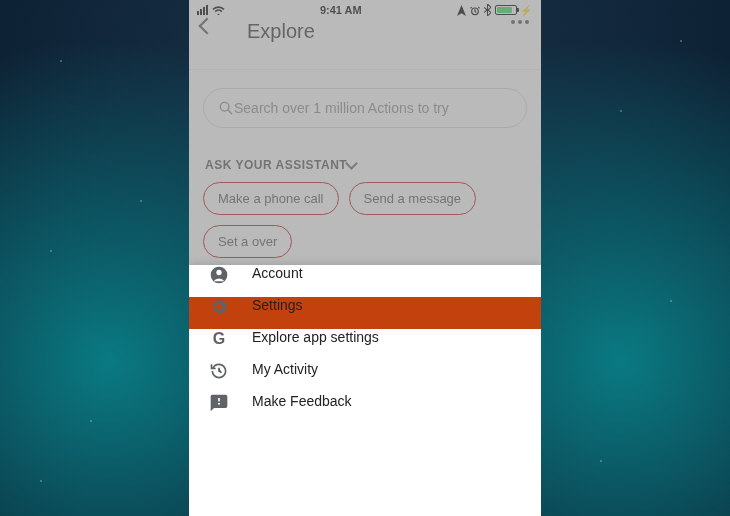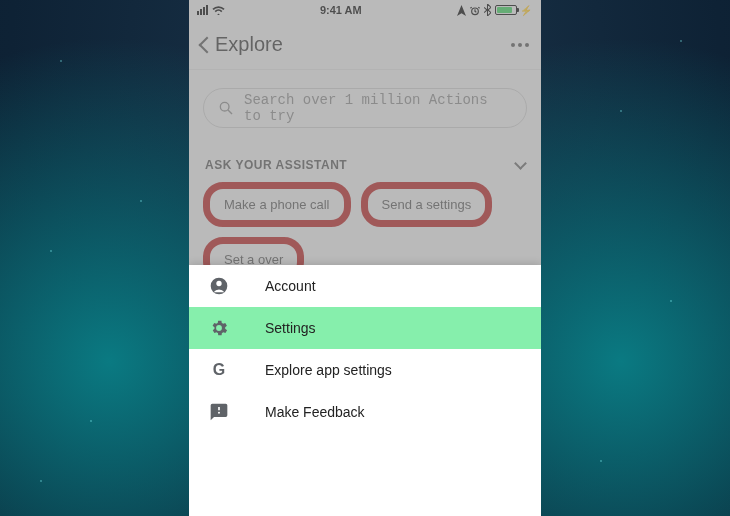--- a/index.html
+++ b/index.html
@@ -42,57 +42,57 @@
   .sig-bars { display:flex; align-items:flex-end; gap:1px; }
   .sig-bars span { width:2px; background:#000; display:block; }
   .sig-bars span:nth-child(1){height:4px}.sig-bars span:nth-child(2){height:6px}
   .sig-bars span:nth-child(3){height:8px}.sig-bars span:nth-child(4){height:10px}
   .wifi { width:13px; height:10px; }
   .battery { position:relative; width:22px; height:10px; border:1px solid #000; border-radius:2px; }
   .battery::after { content:""; position:absolute; right:-3px; top:2px; width:2px; height:4px; background:#000; border-radius:0 1px 1px 0; }
   .battery .fill { position:absolute; left:1px; top:1px; bottom:1px; width:75%; background:#38d65b; border-radius:1px; }
 
   .nav {
-    height: 50px; display:flex; align-items:center; padding:0 12px; gap:2px;
+    height: 50px; display:flex; align-items:flex-start; padding:0 12px; gap:34px;
     border-bottom:1px solid #e3e3e3;
   }
   .nav .title { font-size:20px; font-weight:400; color:#333; flex:1; }
   .back-chev { width:12px; height:12px; border-left:2px solid #555; border-bottom:2px solid #555; transform:rotate(45deg); }
   .more-dots { display:flex; gap:3px; }
   .more-dots span { width:4px; height:4px; background:#555; border-radius:50%; }
 
   .search-pill {
     margin:18px 14px 0; height:40px; border:1px solid #cfcfcf; border-radius:22px;
-    display:flex; align-items:center; gap:10px; padding:0 14px; color:#8a8a8a; font-size:14px;font-family:Liberation Mono, monospace;
+    display:flex; align-items:center; padding:0 14px; color:#8a8a8a; font-size:14px;
   }
   .search-pill svg { flex-shrink:0; }
 
   .section-head {
-    margin:30px 16px 10px; display:flex; align-items:center; justify-content:space-between;
+    margin:30px 16px 10px; display:flex; align-items:center; 
     color:#555; font-size:12px; font-weight:700; letter-spacing:.5px;
   }
   .chev-down { width:9px; height:9px; border-right:2px solid #666; border-bottom:2px solid #666; transform:rotate(45deg); margin-top:-4px; }
 
   .chip-row { display:flex; gap:10px; padding:0 14px; flex-wrap:wrap; }
   .chip {
-    border:7px solid #b91c1c; border-radius:20px; padding:8px 14px; font-size:13px; color:#555;
+    border:1px solid #b91c1c; border-radius:20px; padding:8px 14px; font-size:13px; color:#555;
     background:transparent;
   }
 
   
   .sheet {
     position:absolute; left:0; right:0; bottom:0; top:265px;
     background:#fff; z-index:5;
     box-shadow: 0 -1px 8px rgba(0,0,0,.15);
   }
   .sheet-item {
-    height:42px; display:flex; align-items:center; gap:36px; padding:0 20px;
+    height:32px; display:flex; gap:23px; padding:0 20px;
     font-size:14px; color:#222;
   }
-  .sheet-item.hl { background:#86efac; }
+  .sheet-item.hl { background:#c2410c; }
   .sheet-item .ic { width:20px; height:20px; display:flex; align-items:center; justify-content:center; color:#5f6368; }
   .sheet-item .ic svg { display:block; }
   .g-letter { font-weight:700; font-size:16px; color:#5f6368; font-family: Arial, sans-serif; }
 </style>
 </head>
 <body>
 
 <div class="dot a"></div>
 <div class="dot b"></div>
 <div class="dot c"></div>
@@ -158,21 +158,21 @@
       <span>Search over 1 million Actions to try</span>
     </div>
 
     <div class="section-head">
       <span>ASK YOUR ASSISTANT</span>
       <span class="chev-down"></span>
     </div>
 
     <div class="chip-row">
       <button class="chip">Make a phone call</button>
-      <button class="chip">Send a settings</button>
+      <button class="chip">Send a message</button>
       <button class="chip">Set a over</button>
     </div>
 
   </div>
 
   <div class="sheet">
 
     <div class="sheet-item">
       <span class="ic">
         <svg width="20" height="20" viewBox="0 0 24 24">
@@ -193,20 +193,29 @@
       <span>Settings</span>
     </div>
 
     <div class="sheet-item">
       <span class="ic">
           <span class="g-letter">G</span>
         </span>
       <span>Explore app settings</span>
     </div>
 
+    <div class="sheet-item">
+      <span class="ic">
+        <svg width="20" height="20" viewBox="0 0 24 24">
+            <path fill="none" stroke="#5f6368" stroke-width="2" d="M4 12a8 8 0 108-8 8 8 0 00-7.3 4.7M3 4v5h5"></path>
+            <path stroke="#5f6368" stroke-width="2" d="M12 8v4l3 2"></path>
+          </svg>
+      </span>
+      <span>My Activity</span>
+    </div>
 
 
     <div class="sheet-item">
       <span class="ic">
         <svg width="20" height="20" viewBox="0 0 24 24">
             <path fill="#5f6368" d="M20 2H4a2 2 0 00-2 2v18l4-4h14a2 2 0 002-2V4a2 2 0 00-2-2zM12 14a1.2 1.2 0 110-2.4A1.2 1.2 0 0112 14zm1-4h-2V6h2z"></path>
           </svg>
       </span>
       <span>Make Feedback</span>
     </div>

